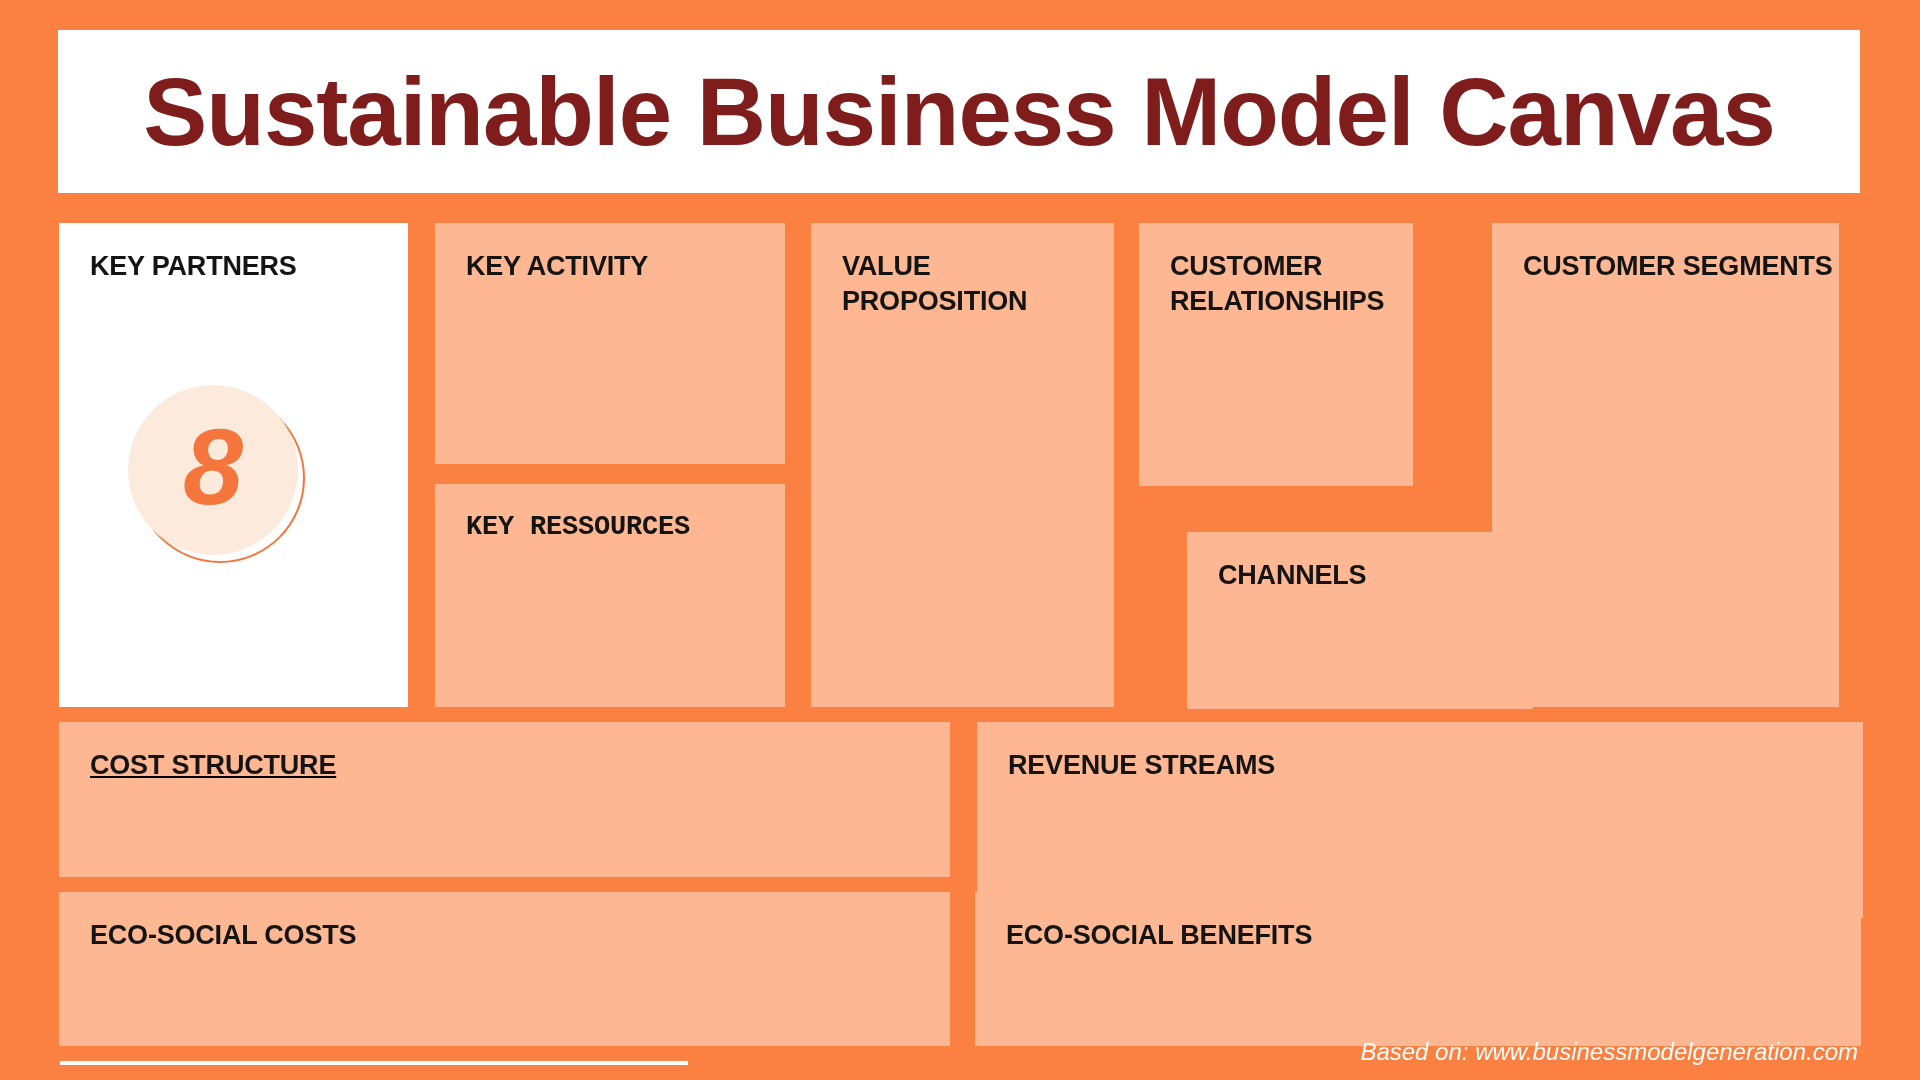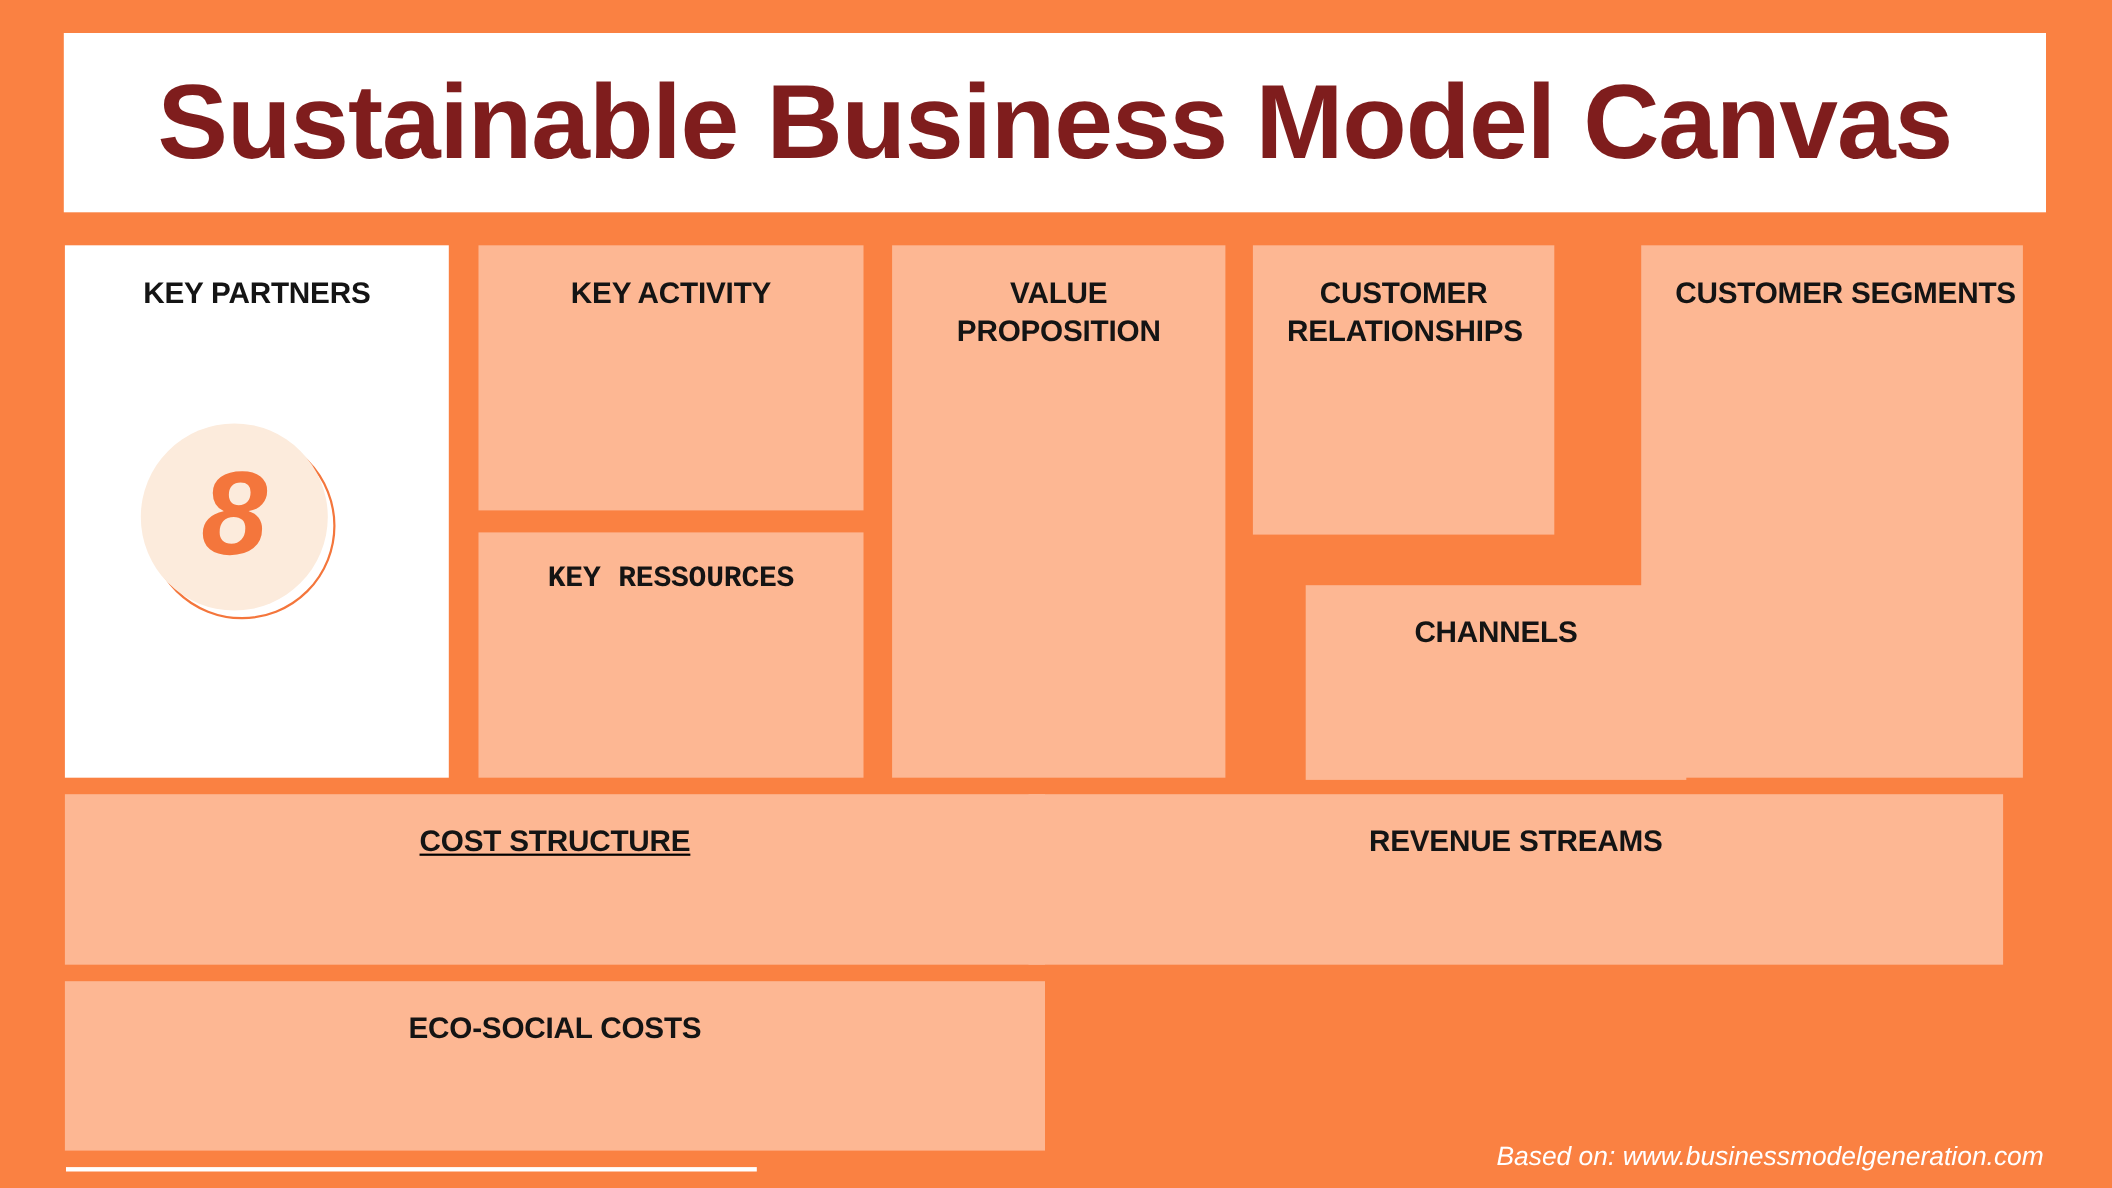--- a/index.html
+++ b/index.html
@@ -28,21 +28,20 @@
     font-weight: 800;
     letter-spacing: -1px;
     color: #7f1d1d;
     white-space: nowrap;
   }
   .panel {
     position: absolute;
     background: #FDB793;
     box-sizing: border-box;
     padding: 26px 31px;
-    text-align: center;
   }
   .panel--white { background: #FFFFFF; }
   .panel-title {
     font-size: 27px;
     font-weight: 800;
     line-height: 1.28;
     letter-spacing: -0.2px;
     color: #141414;
   }
   .panel-title--nowrap { white-space: nowrap; }
@@ -50,21 +49,21 @@
   
   .p-key-partners            { left: 59px;   top: 223px; width: 349px; height: 484px; }
   .p-key-activity            { left: 435px;  top: 223px; width: 350px; height: 241px; }
   .p-key-ressources          { left: 435px;  top: 484px; width: 350px; height: 223px; font-family: Liberation Mono, monospace; }
   .p-value-proposition       { left: 811px;  top: 223px; width: 303px; height: 484px; }
   .p-customer-relationships  { left: 1139px; top: 223px; width: 274px; height: 263px; }
   .p-channels                { left: 1139px; top: 532px; width: 346px; height: 177px; margin-left: 48px; }
   .p-customer-segments       { left: 1492px; top: 223px; width: 347px; height: 484px; }
   
   .p-cost-structure          { left: 59px;   top: 722px; width: 891px; height: 155px; text-decoration: underline; }
-  .p-revenue-streams         { left: 935px;  top: 722px; width: 886px; height: 155px; }
+  .p-revenue-streams         { left: 977px;  top: 722px; width: 886px; height: 196px; }
   
   .p-eco-social-costs        { left: 59px;   top: 892px; width: 891px; height: 154px; }
   .p-eco-social-benefits     { left: 975px;  top: 892px; width: 886px; height: 154px; }
 
   
   .badge-wrap {
     position: absolute;
     left: 69px; top: 162px;   
     width: 180px; height: 180px;
   }
@@ -159,18 +158,21 @@
   </div>
 
   <div class="panel p-revenue-streams">
     <div class="panel-title panel-title--nowrap">REVENUE STREAMS</div>
   </div>
 
   <div class="panel p-eco-social-costs">
     <div class="panel-title panel-title--nowrap">ECO-SOCIAL COSTS</div>
   </div>
 
+  <div class="panel p-eco-social-benefits">
+    <div class="panel-title panel-title--nowrap">ECO-SOCIAL BENEFITS</div>
+  </div>
 
   <div class="divider-line"></div>
 
   <div class="footer-credit">Based on: www.businessmodelgeneration.com</div>
 
 </div>
 
 </body></html>

